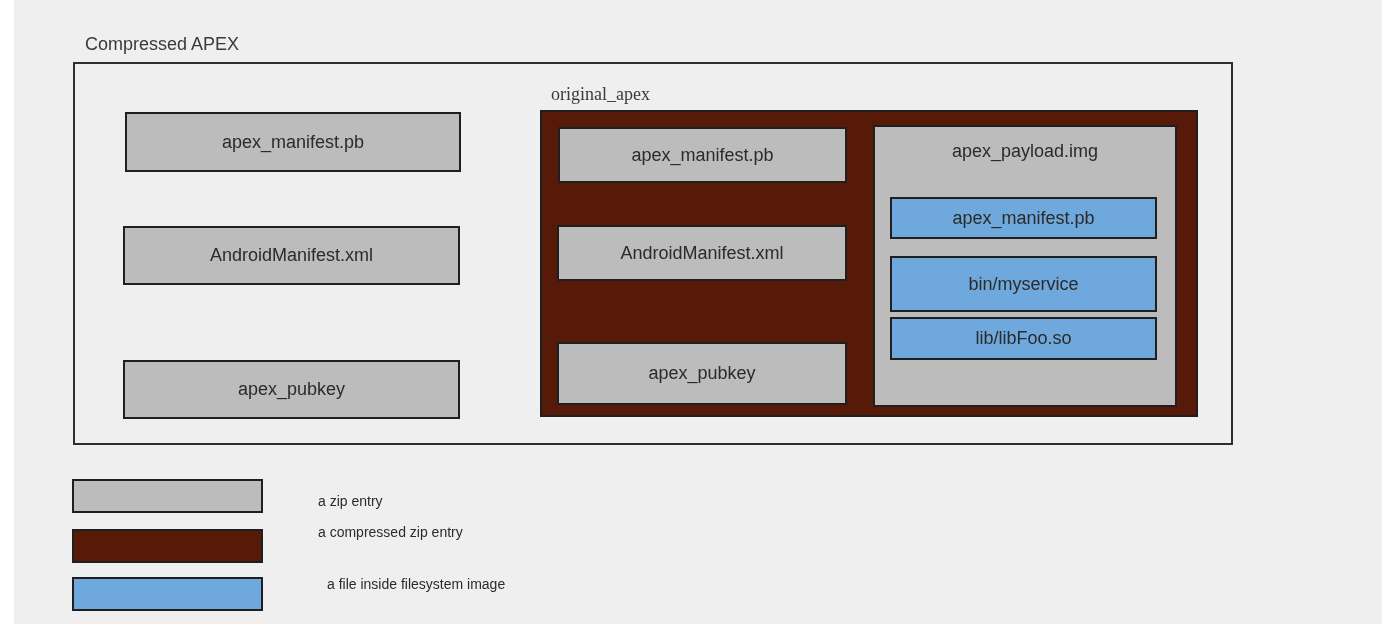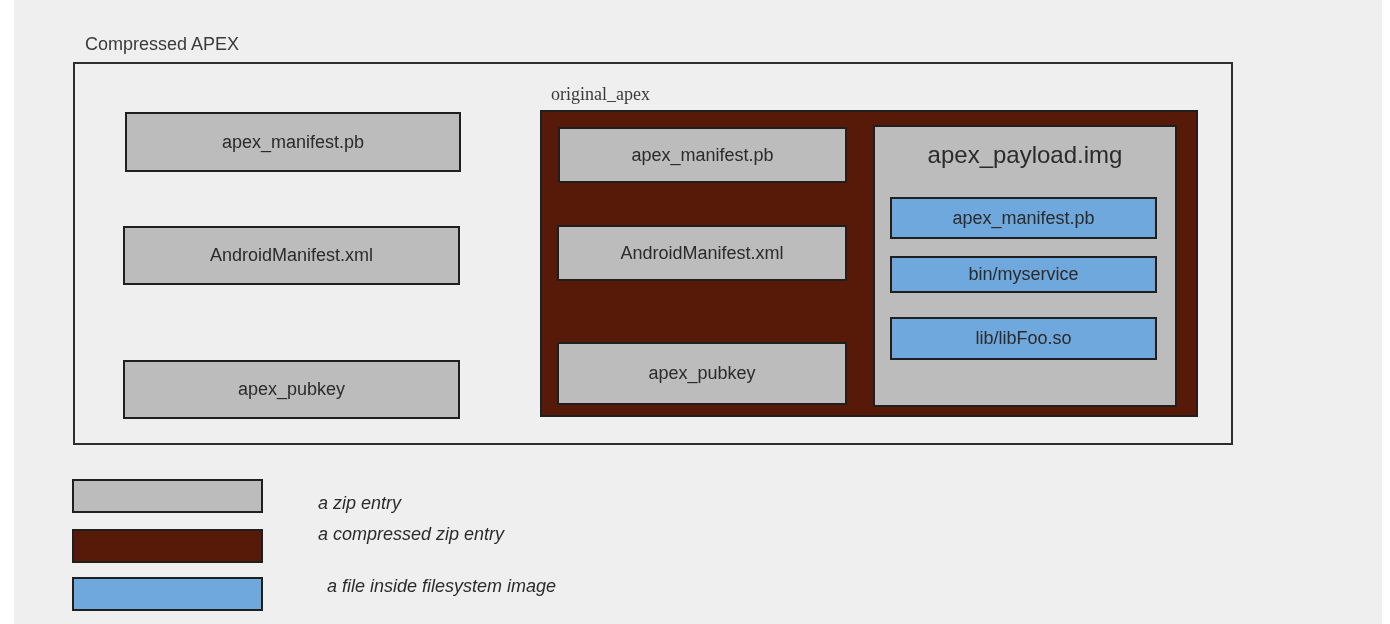--- a/index.html
+++ b/index.html
@@ -69,46 +69,45 @@
   
   .payload-box {
     left: 873px; top: 125px; width: 304px; height: 282px;
     flex-direction: column;
     justify-content: flex-start;
     align-items: stretch;
   }
   .payload-title {
     text-align: center;
     margin-top: 14px;
-    font-size: 24px;
+    font-size: 18px;
     color: var(--text, #2b2b2b);
   }
   .payload-box .box { position: absolute; }
   .b1 { left: 15px; top: 70px;  width: 267px; height: 42px; }
-  .b2 { left: 15px; top: 129px; width: 267px; height: 37px; }
+  .b2 { left: 15px; top: 129px; width: 267px; height: 56px; }
   .b3 { left: 15px; top: 190px; width: 267px; height: 43px; }
 
   
   .legend-swatch {
     position: absolute;
     box-sizing: border-box;
     border: 2px solid var(--box-border, #1f1f1f);
     width: 191px;
     height: 34px;
     left: 72px;
   }
   .ls1 { top: 479px; }
   .ls2 { top: 529px; }
   .ls3 { top: 577px; }
   .legend-label {
     position: absolute;
-    font-size: 18px;
+    font-size: 14px;
     color: var(--text, #2b2b2b);
     white-space: nowrap;
-    font-style: italic;
   }
   .ll1 { left: 318px; top: 493px; }
   .ll2 { left: 318px; top: 524px; }
   .ll3 { left: 310px; top: 576px; margin-left: 17px; }
 
   .title-label { left: 85px;  top: 34px; }
   .orig-label  { left: 551px; top: 84px; font-family: Liberation Serif, serif; }
 </style>
 </head>
 <body>

